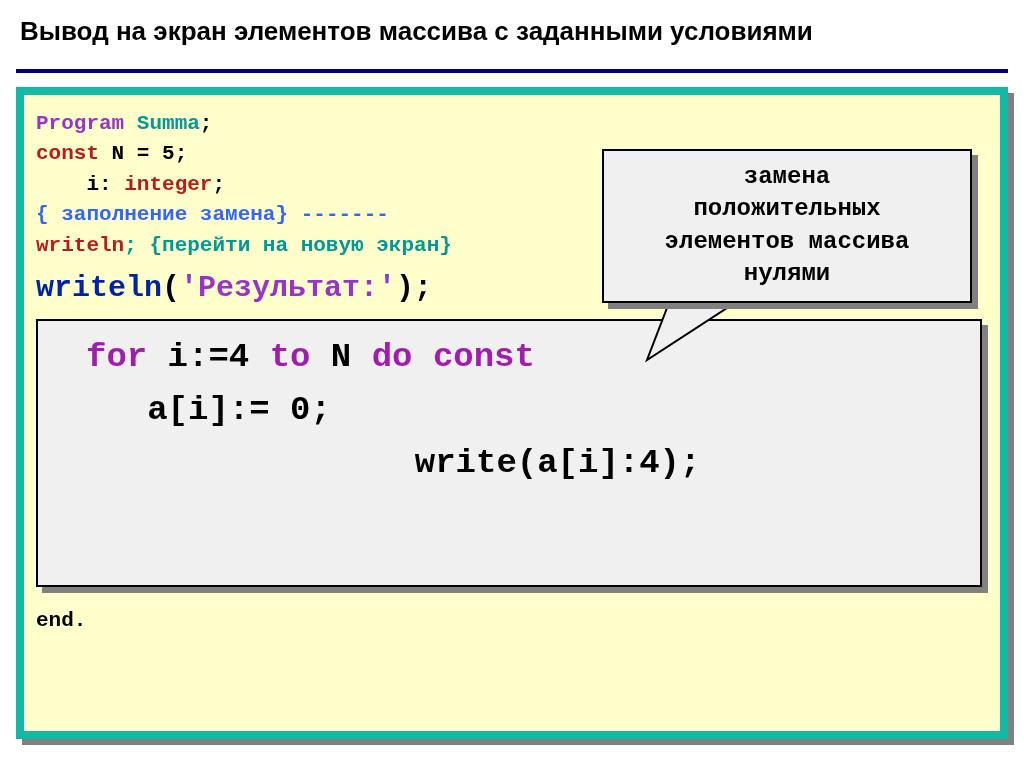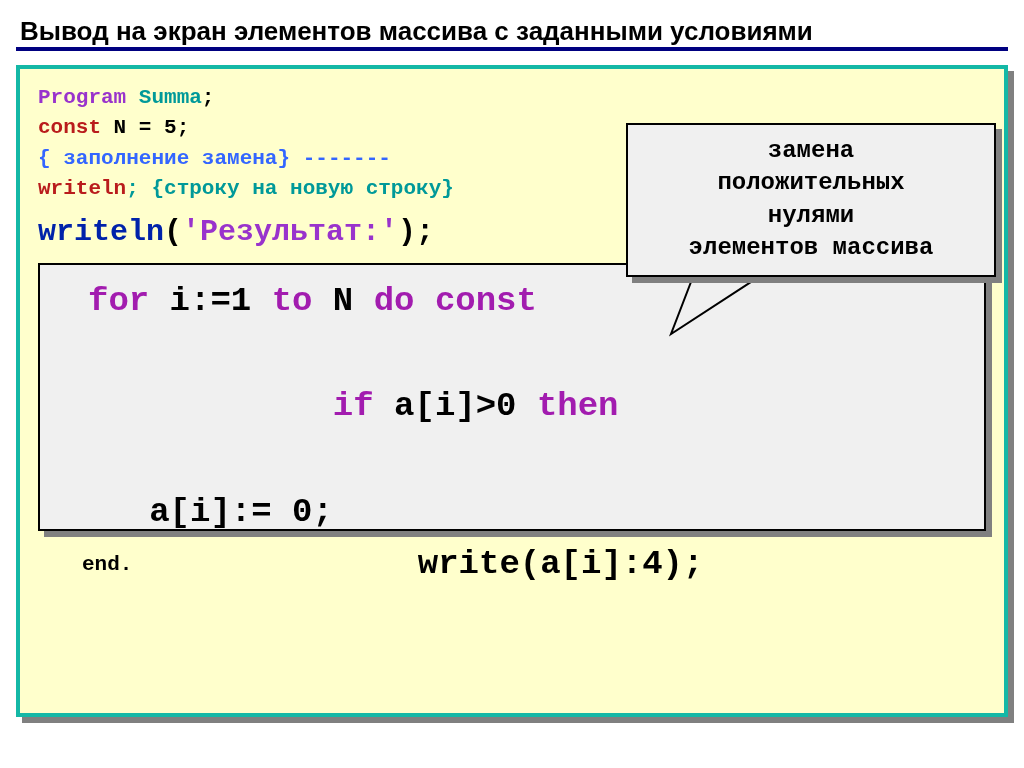--- a/index.html
+++ b/index.html
@@ -9,35 +9,35 @@
     background: #ffffff;
     font-family: Arial, sans-serif;
     padding: 16px 16px 0 16px;
     position: relative;
     overflow: hidden;
   }
   .title {
     font-size: 26px;
     font-weight: bold;
     color: #000;
-    margin-bottom: 0;
+    margin-bottom: 22px;
     padding-left: 4px;
   }
   .hr {
     height: 4px;
     background: #000080;
     margin-bottom: 14px;
   }
   .code-frame-shadow {
     position: relative;
   }
   .code-frame {
-    border: 4px solid #14b8a6;
+    border: 8px solid #14b8a6;
     background: #FFFFCC;
-    padding: 14px 18px 10px 18px;
+    padding: 14px 18px 10px 12px;
     position: relative;
     box-shadow: 6px 6px 0 #808080;
     height: 652px;
   }
   .mono {
     font-family: "Courier New", monospace;
     font-weight: bold;
   }
   .preamble {
     font-size: 21px;
@@ -70,28 +70,27 @@
     color: #000;
     box-shadow: 6px 6px 0 #808080;
     position: relative;
     height: 268px;
   }
   .inner-box .navy { color: #a21caf; }
   .end-dot {
     font-size: 21px;
     margin-top: 22px;
     color: #000;
-    margin-left: 44px;
   }
 
   
   .callout {
     position: absolute;
     top: 54px;
-    right: 8px;
+    right: 28px;
     width: 370px;
   }
   .bubble {
     background: #F0F0F0;
     border: 2px solid #000;
     text-align: center;
     padding: 10px 10px;
     font-family: "Courier New", monospace;
     font-weight: bold;
     font-size: 24px;
@@ -120,52 +119,52 @@
   <div class="code-frame">
 
     <div class="preamble mono">
       <div>
         <span class="purple">Program</span><span class="teal"> Summa</span><span class="black">;</span>
       </div>
       <div>
         <span class="navy">const</span><span class="black"> N = 5;</span>
       </div>
       <div>
+        <span class="black" style="white-space: pre;">    i: </span><span class="navy">integer</span><span class="black">;</span>
+      </div>
+      <div>
         <span class="blue">{ </span><span class="blue">заполнение замена</span><span class="blue">} -------</span>
       </div>
       <div>
-        <span class="navy">writeln</span><span class="teal">; {строку на новую строку}</span>
+        <span class="navy">writeln</span><span class="teal">; {перейти на новую экран}</span>
       </div>
     </div>
 
     <div class="result-line mono">
       <span class="navy">writeln</span><span class="black">(</span><span class="purple">'Результат:'</span><span class="black">);</span>
     </div>
 
     <div class="inner-box-wrap">
       <div class="inner-box mono">
         <div>
-          <span class="navy">for</span><span> i:=1 </span><span class="navy">to</span><span> N </span><span class="navy">do const</span>
-        </div>
-        <div style="white-space: pre;">
-          <span class="navy">  if</span><span> a[i]&gt;0 </span><span class="navy">then</span>
+          <span class="navy">for</span><span> i:=4 </span><span class="navy">to</span><span> N </span><span class="navy">do const</span>
         </div>
         <div style="white-space: pre;">   a[i]:= 0;</div>
         <div style="white-space: pre; text-align: center;">   write(a[i]:4);</div>
       </div>
     </div>
 
     <div class="end-dot mono navy">end.</div>
 
     <div class="callout">
       <div class="bubble">
         <div>замена</div>
         <div>положительных</div>
+        <div>элементов массива</div>
         <div>нулями</div>
-        <div>элементов массива</div>
       </div>
       <svg class="tail" viewBox="0 0 120 70">
         <polygon points="30,0 105,0 5,65" fill="#F0F0F0" stroke="#000" stroke-width="2"></polygon>
         <polygon points="30,0 105,0 95,0 30,0" fill="#F0F0F0"></polygon>
         <line x1="30" y1="1" x2="105" y2="1" stroke="#F0F0F0" stroke-width="4"></line>
       </svg>
     </div>
 
   </div>
 </div>

